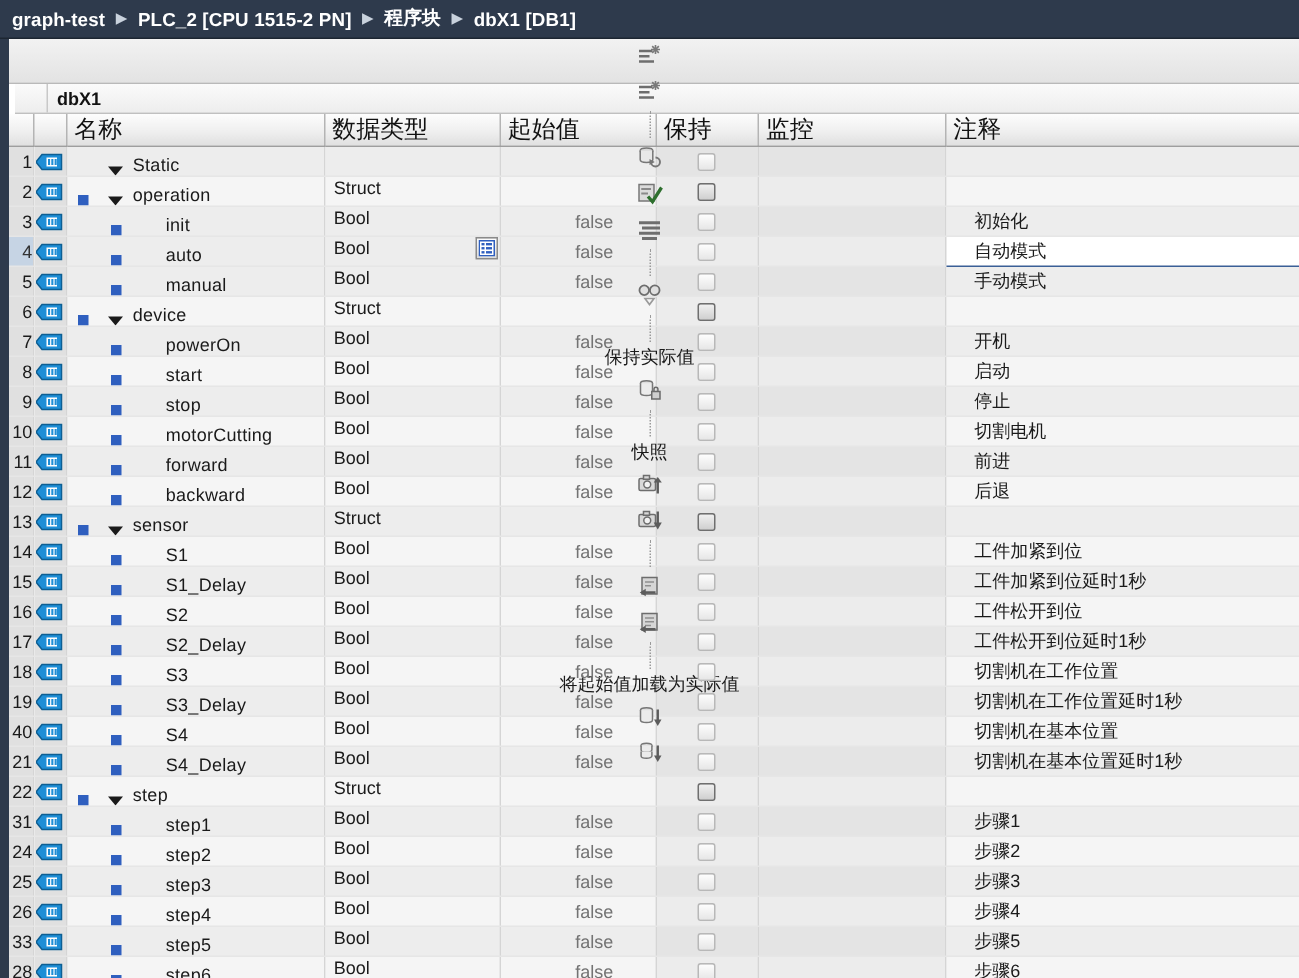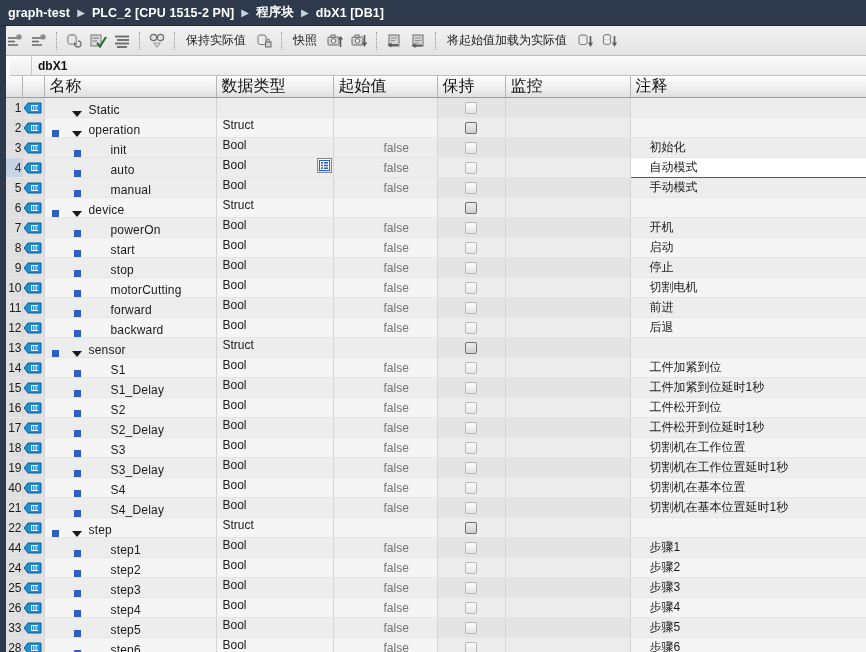--- a/index.html
+++ b/index.html
@@ -35,20 +35,21 @@
 
   
   #toolbar {
     height: 30px;
     background: linear-gradient(#f2f2f2, #e3e3e3);
     border-bottom: 1px solid #b9b9b9;
     display: flex;
     align-items: center;
     padding: 0 4px;
     gap: 2px;
+    flex-direction: column;
   }
   .tb-btn {
     width: 22px; height: 22px;
     display: flex; align-items: center; justify-content: center;
     border: 1px solid transparent;
     border-radius: 2px;
     flex: 0 0 auto;
   }
   .tb-sep {
     width: 0; height: 18px;
@@ -1296,21 +1297,21 @@
             <div class="cbwrap">
               <span class="cb strong"></span>
             </div>
           </td>
           <td class="col-monitor"></td>
           <td class="col-comment">
             <span class="cmt"></span>
           </td>
         </tr>
         <tr class="r-odd">
-          <td class="col-rownum">44</td>
+          <td class="col-rownum">31</td>
           <td class="col-icon"><svg class="tagicon" width="18" height="12" viewBox="0 0 18 12">
               <polygon points="0,6 4,1 17,1 17,11 4,11" fill="#1e8ed6" stroke="#0d5f94"></polygon>
               <rect x="7" y="3" width="7" height="6" fill="#ffffff"></rect>
               <g fill="#1e8ed6">
                 <rect x="8" y="4" width="1.4" height="4"></rect>
                 <rect x="10.2" y="4" width="1.4" height="4"></rect>
                 <rect x="12.4" y="4" width="1.4" height="4"></rect>
               </g>
             </svg></td>
           <td class="col-name">

